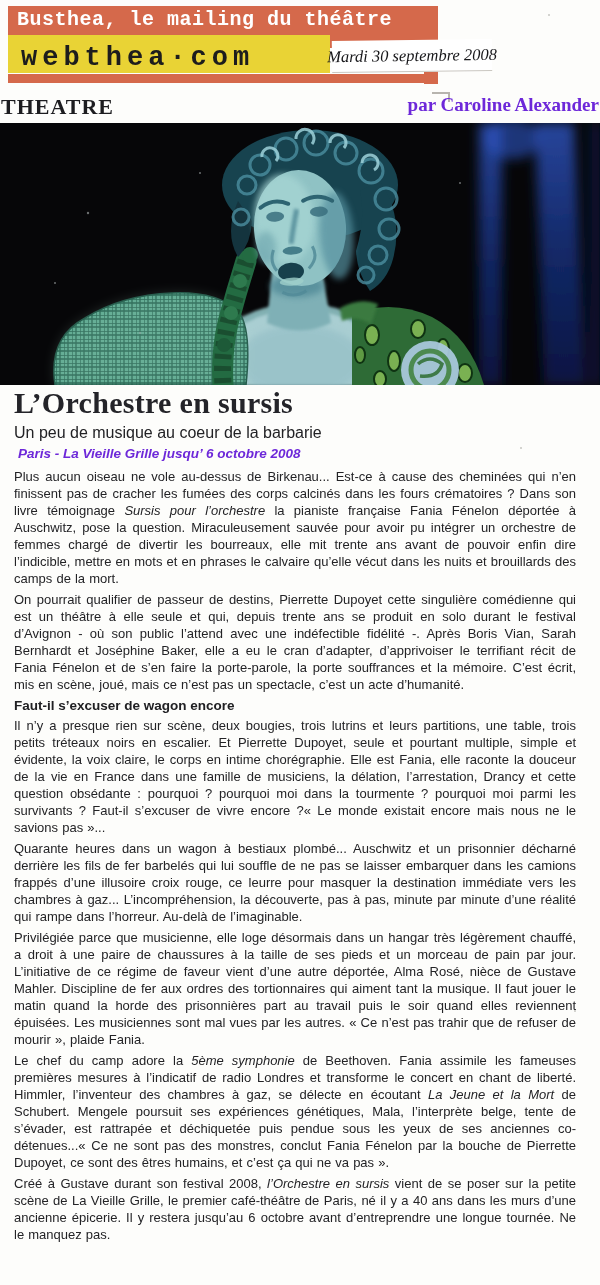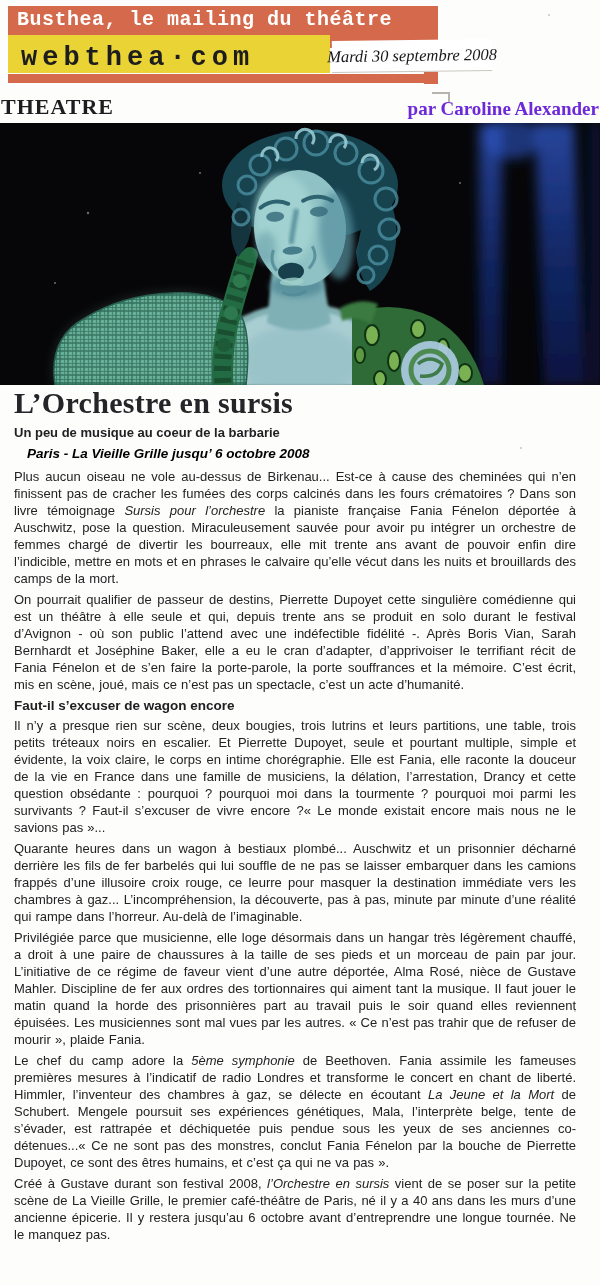--- a/index.html
+++ b/index.html
@@ -35,41 +35,41 @@
   .date-box span{
     font-family:"Liberation Serif",serif;font-style:italic;
     font-size:16.5px;color:#17171a;white-space:nowrap;
   }
   .corner-mark{
     position:absolute;left:432px;top:92px;width:16px;height:8px;
     border-top:2px solid #b7b4ae;border-right:2px solid #b7b4ae;
   }
   .kicker-row{
     position:absolute;left:0;top:94px;width:600px;
-    display:flex;justify-content:space-between;align-items:flex-end;
+    display:flex;justify-content:space-between;align-items:flex-start;
   }
   .section-label{
     font-family:"Liberation Serif",serif;font-weight:bold;
     font-size:22px;letter-spacing:1px;color:#1d1d20;margin-left:1px;
   }
   .byline{
     font-family:Liberation Serif, serif;font-weight:bold;
     font-size:19px;color:#6d28d9;margin-right:1px;margin-left:42px;
   }
   
   .photo{position:absolute;left:0;top:123px;width:600px;height:262px;margin:0;background:#060608;}
   .photo svg{display:block;}
   
   .article{position:absolute;left:14px;top:386px;width:562px;}
   .article h1{
     margin:0 0 4px 0;font-family:"Liberation Serif",serif;font-weight:bold;
     font-size:30px;line-height:34px;letter-spacing:0.3px;color:#242429;
   }
-  .subtitle{margin:0 0 4px 0;font-weight:bold;font-size:13px;line-height:17px;color:#222225;}
-  .venue{margin:0 0 6px 13px;font-weight:bold;font-style:italic;font-size:13.5px;line-height:17px;color:#000000;}
+  .subtitle{margin:0 0 4px 0;font-weight:normal;font-size:16px;line-height:17px;color:#222225;}
+  .venue{margin:0 0 6px 4px;font-weight:bold;font-style:italic;font-size:13.5px;line-height:17px;color:#6d28d9;}
   #article-body p{
     margin:0 0 4px 0;font-size:13px;line-height:17px;
     text-align:justify;word-spacing:0.5px;color:#232326;
   }
   #article-body p.lede{font-weight:normal;}
   #article-body h3{
     margin:4px 0 3px 0;font-size:13.5px;line-height:17px;
     font-weight:bold;color:#202023;
   }
   

